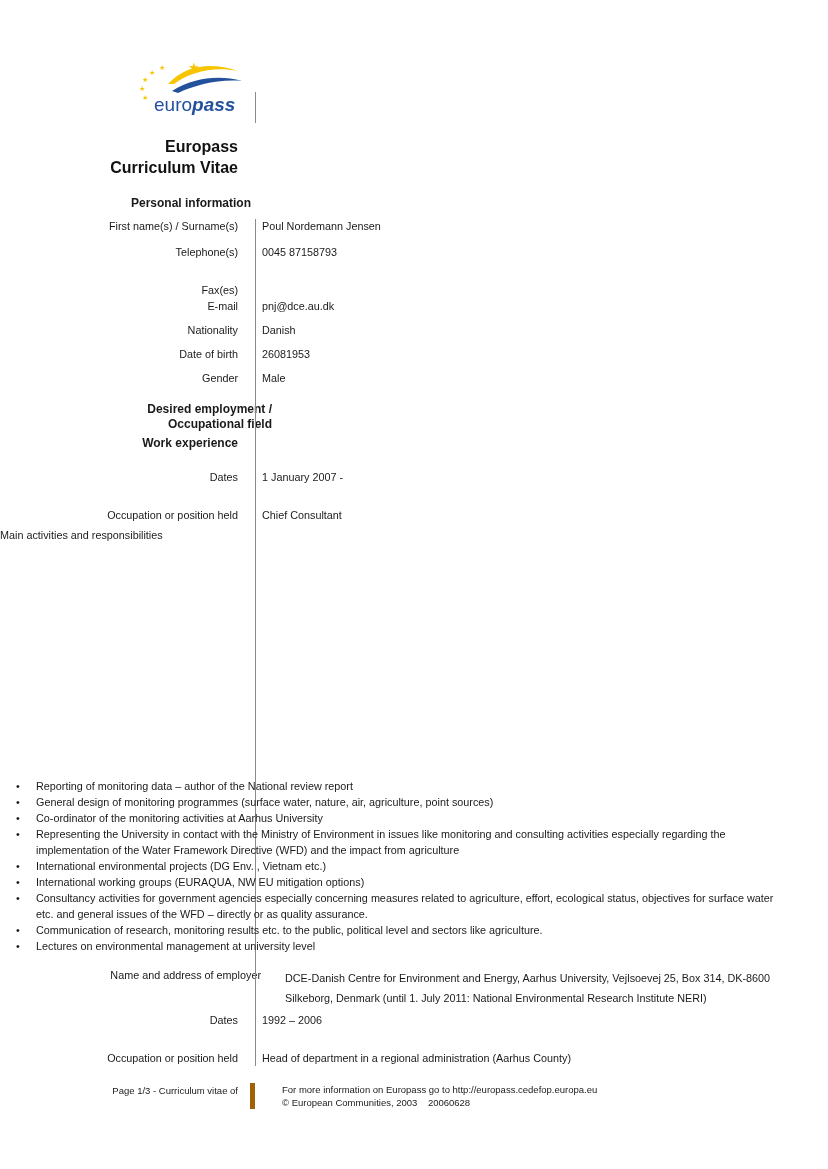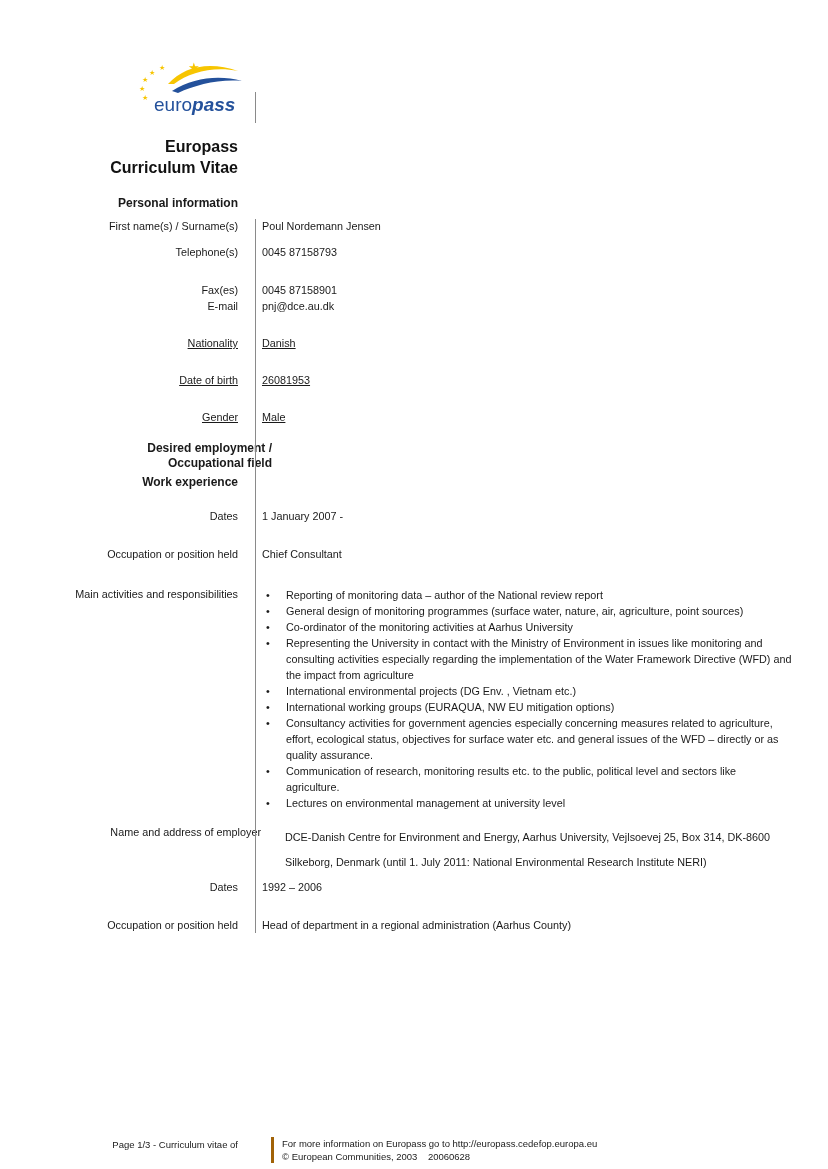--- a/index.html
+++ b/index.html
@@ -22,38 +22,38 @@
   .title {
     width: 250px; padding-right: 12px; text-align: right;
     font-size: 16px; font-weight: bold; line-height: 21px; color: #111;
   }
   .bordered { position: relative; margin-top: 8px; }
   .bordered::before {
     content: ""; position: absolute; left: 255px; top: 0; bottom: 0;
     width: 1px; background: #8a8a8a;
   }
   .mt5 { margin-top: 5px; } .mt6 { margin-top: 23px; } .mt7 { margin-top: 1px; }
-  .mt8 { margin-top: 11px; } .mt13 { margin-top: 25px; } .mt14 { margin-top: 14px; margin-left: 23px; }
-  .mt15 { margin-top: 22px; text-decoration: underline; } .mt16 { margin-top: 16px; padding-left: 34px; } .mt18 { margin-top: 18px; }
+  .mt8 { margin-top: 11px; } .mt13 { margin-top: 5px; flex-direction: column; } .mt14 { margin-top: 14px; margin-left: 23px; }
+  .mt15 { margin-top: 9px; } .mt16 { margin-top: 16px; padding-left: 34px; } .mt18 { margin-top: 18px; padding-left: 13px; }
   .mt19 { margin-top: 19px; } .mt22 { margin-top: 4px; }
   ul.activities { list-style: none; }
   ul.activities li { position: relative; padding-left: 24px; line-height: 16px; }
   ul.activities li::before { content: "\2022"; position: absolute; left: 4px; }
-  .lh16 { line-height: 25px; }
+  .lh16 { line-height: 20px; }
   .logo { position: absolute; left: 138px; top: 58px; width: 112px; height: 60px; }
   .logo-divider, .top-divider {
     position: absolute; left: 255px; width: 1px; background: #8a8a8a;
   }
   .top-divider { top: 92px; height: 31px; }
   .footer {
-    position: absolute; top: 1137px; left: 0; width: 100%;
+    position: absolute; top: 1083px; left: 0; width: 100%;
     display: flex; font-size: 9.5px; line-height: 13px; color: #1a1a1a;
   }
   .footer-left { flex: 0 0 250px; text-align: right; padding-right: 12px; padding-top: 1px; }
-  .footer-right { border-left: 3px solid #a16207; padding-left: 8px; margin-left: 21px; }
+  .footer-right { border-left: 5px solid #a16207; padding-left: 27px; }
   .prewrap { white-space: pre-wrap; }
 </style>
 </head>
 <body>
 
 <div class="page">
 
   <div class="logo">
     <svg width="112" height="60" viewBox="0 0 112 60">
 
@@ -96,21 +96,20 @@
         <div class="value">Poul Nordemann Jensen</div>
       </div>
 
       <div class="row mt8">
         <div class="label">Telephone(s)</div>
         <div class="value">0045 87158793</div>
       </div>
 
       <div class="row mt6">
         <div class="label">Fax(es)</div>
-        <div class="value">0045 87158901</div>
       </div>
 
       <div class="row mt7">
         <div class="label">E-mail</div>
         <div class="value">pnj@dce.au.dk</div>
       </div>
 
       <div class="row mt15">
         <div class="label">Nationality</div>
         <div class="value">Danish</div>

